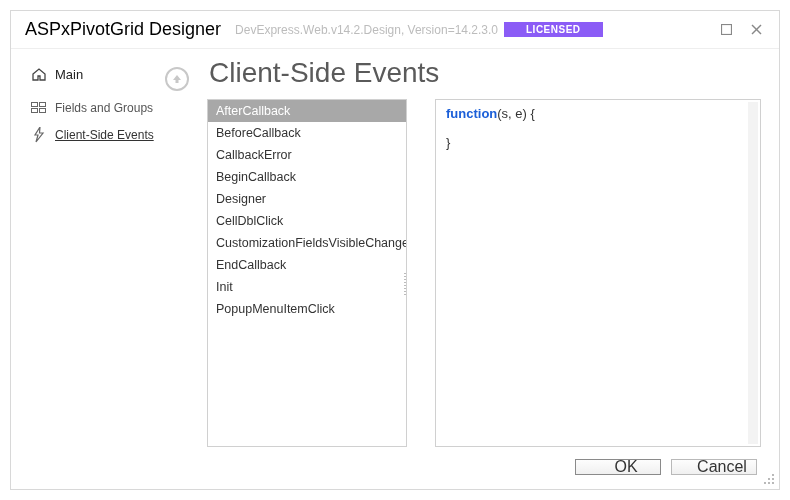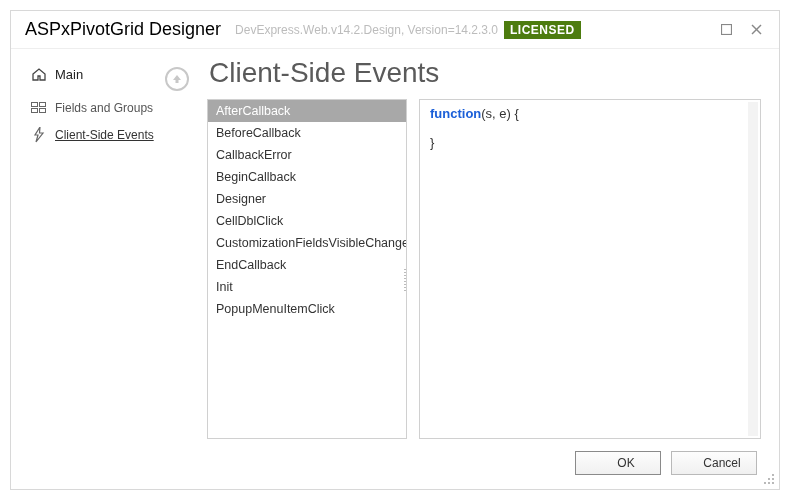--- a/index.html
+++ b/index.html
@@ -30,25 +30,25 @@
   .titlebar .title {
     font-size: 18px;
     color: #000000;
   }
   .titlebar .version {
     font-size: 12px;
     color: #bcbcbc;
     margin-left: 14px;
   }
   .license-badge {
-    background: #4d7c0f;
+    background: #8b5cf6;
     color: #fff;
-    font-size: 12px;
+    font-size: 10px;
     font-weight: bold;
-    padding: 2px 6px;
+    padding: 2px 22px;
     margin-left: 6px;
     letter-spacing: 0.5px;
   }
   .titlebar .spacer { flex: 1; }
   .win-btn {
     width: 30px;
     height: 24px;
     display: flex;
     align-items: center;
     justify-content: center;
@@ -103,21 +103,21 @@
   }
   .page-title {
     font-size: 28px;
     font-weight: 300;
     color: #5a5a5a;
     margin: 0 0 10px 2px;
   }
   .panes {
     flex: 1;
     display: flex;
-    gap: 12px;
+    gap: 28px;
     min-height: 0;
     border-radius: 20px;
   }
   .list-pane {
     width: 200px;
     border: 1px solid #d0d0d0;
     background: #fff;
     overflow: hidden;
     display:flex; flex-direction:column;
     position: relative;
@@ -158,24 +158,24 @@
     background:#f3f3f3;
   }
   .btn-row {
     display:flex;
     justify-content:flex-end;
     gap:10px;
     padding: 12px 4px 4px 0;
   }
   .btn {
     min-width: 86px;
-    height: 24px;
+    height: 16px;
     border: 1px solid #b9b9b9;
     background: linear-gradient(#fdfdfd,#f0f0f0);
-    font-size: 12px;
+    font-size: 16px;
     color: #333;
     cursor: pointer;
     display:flex; align-items:center; justify-content:center;padding-left:16px;
   }
   .btn.primary { border-color:#8a8a8a; }
   .resize-grip {
     position:absolute;
     right:4px; bottom:4px;
     width:12px; height:12px;
     color:#999;

